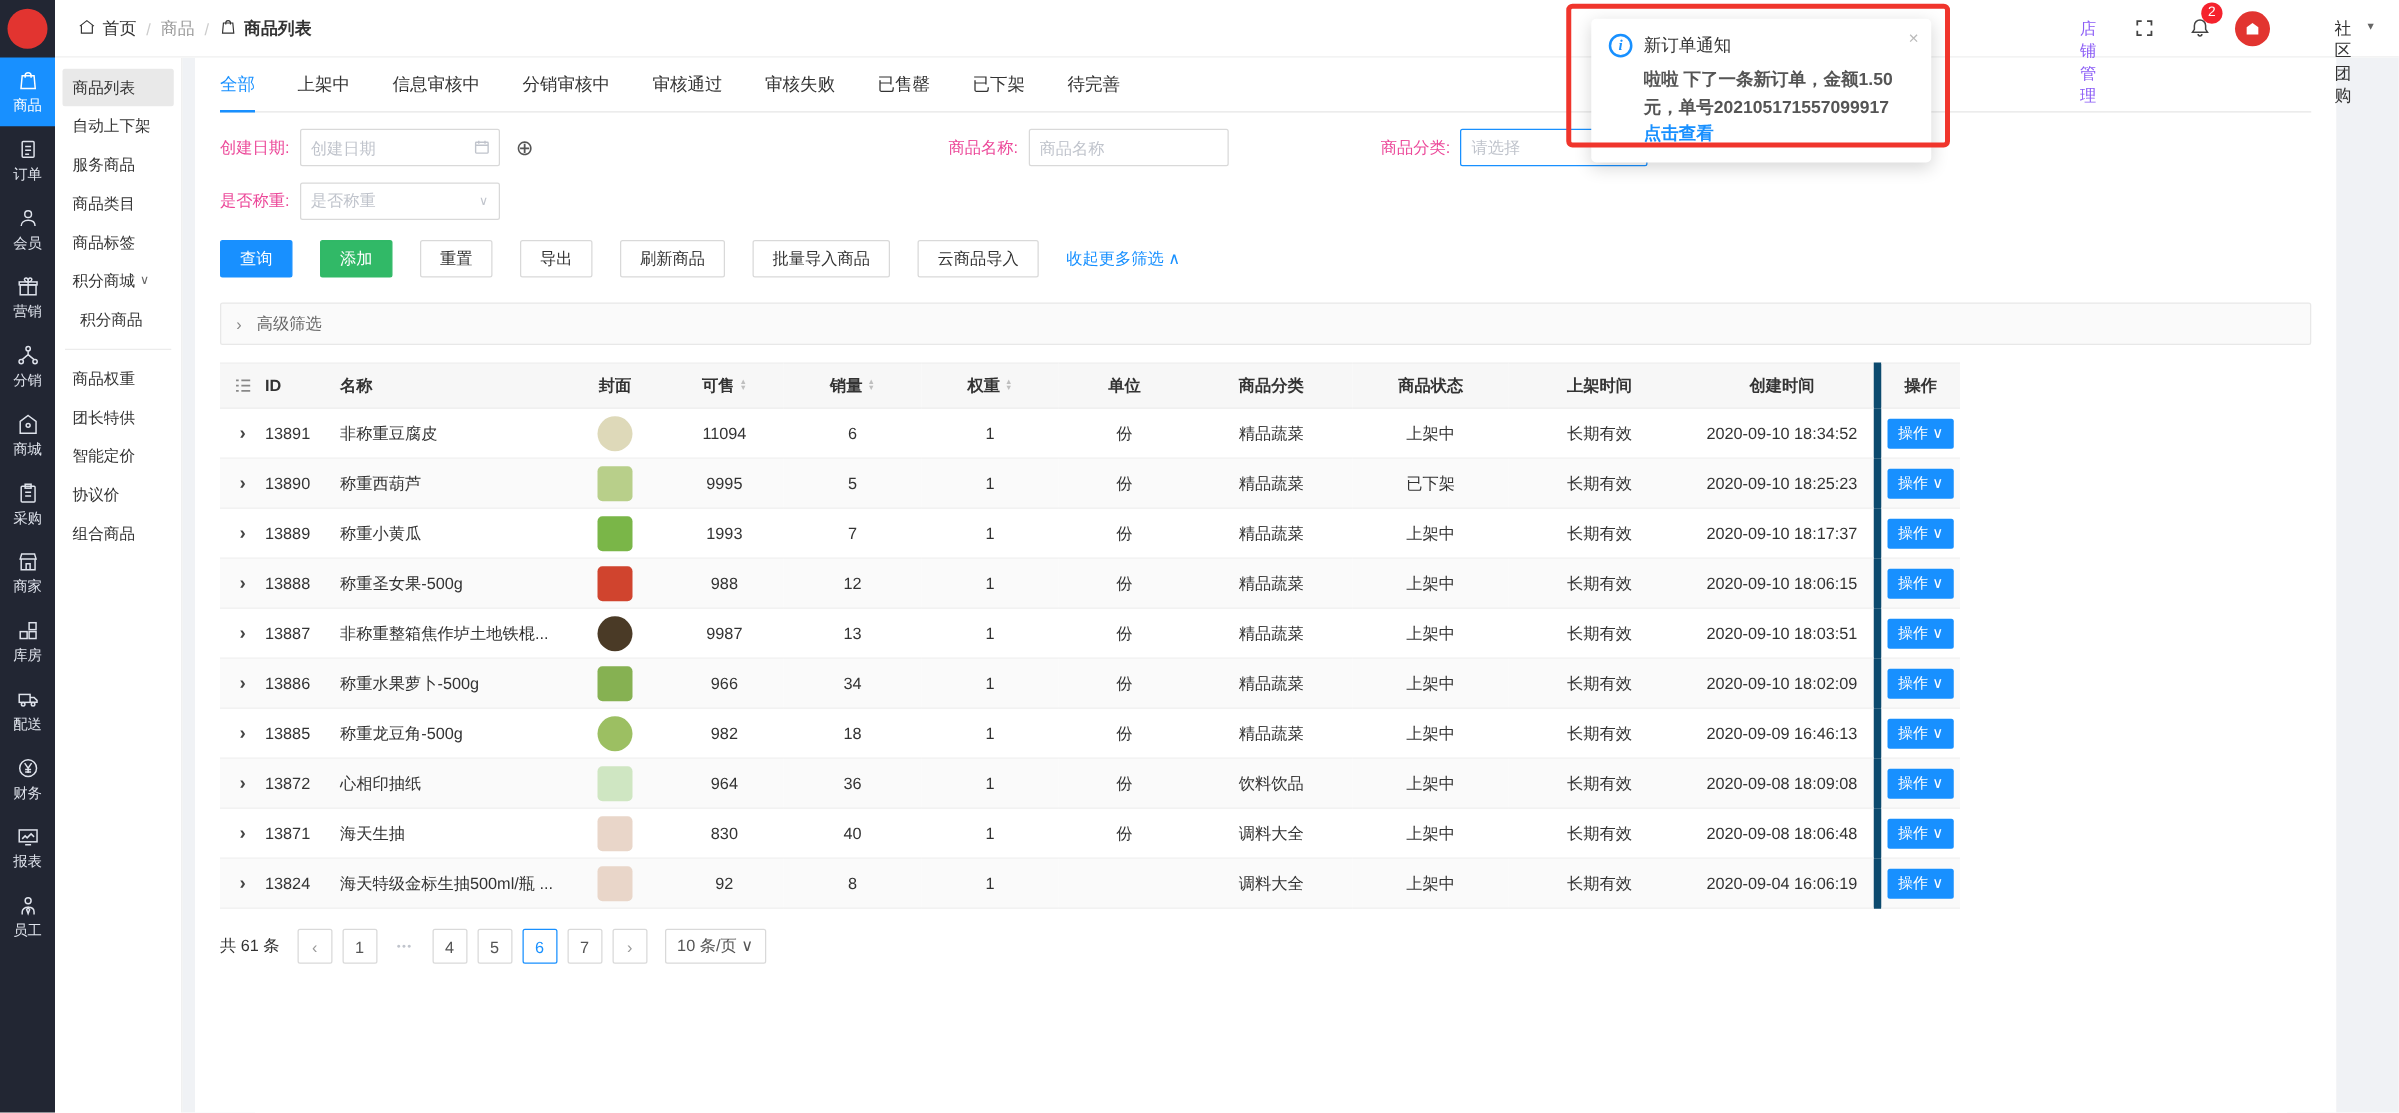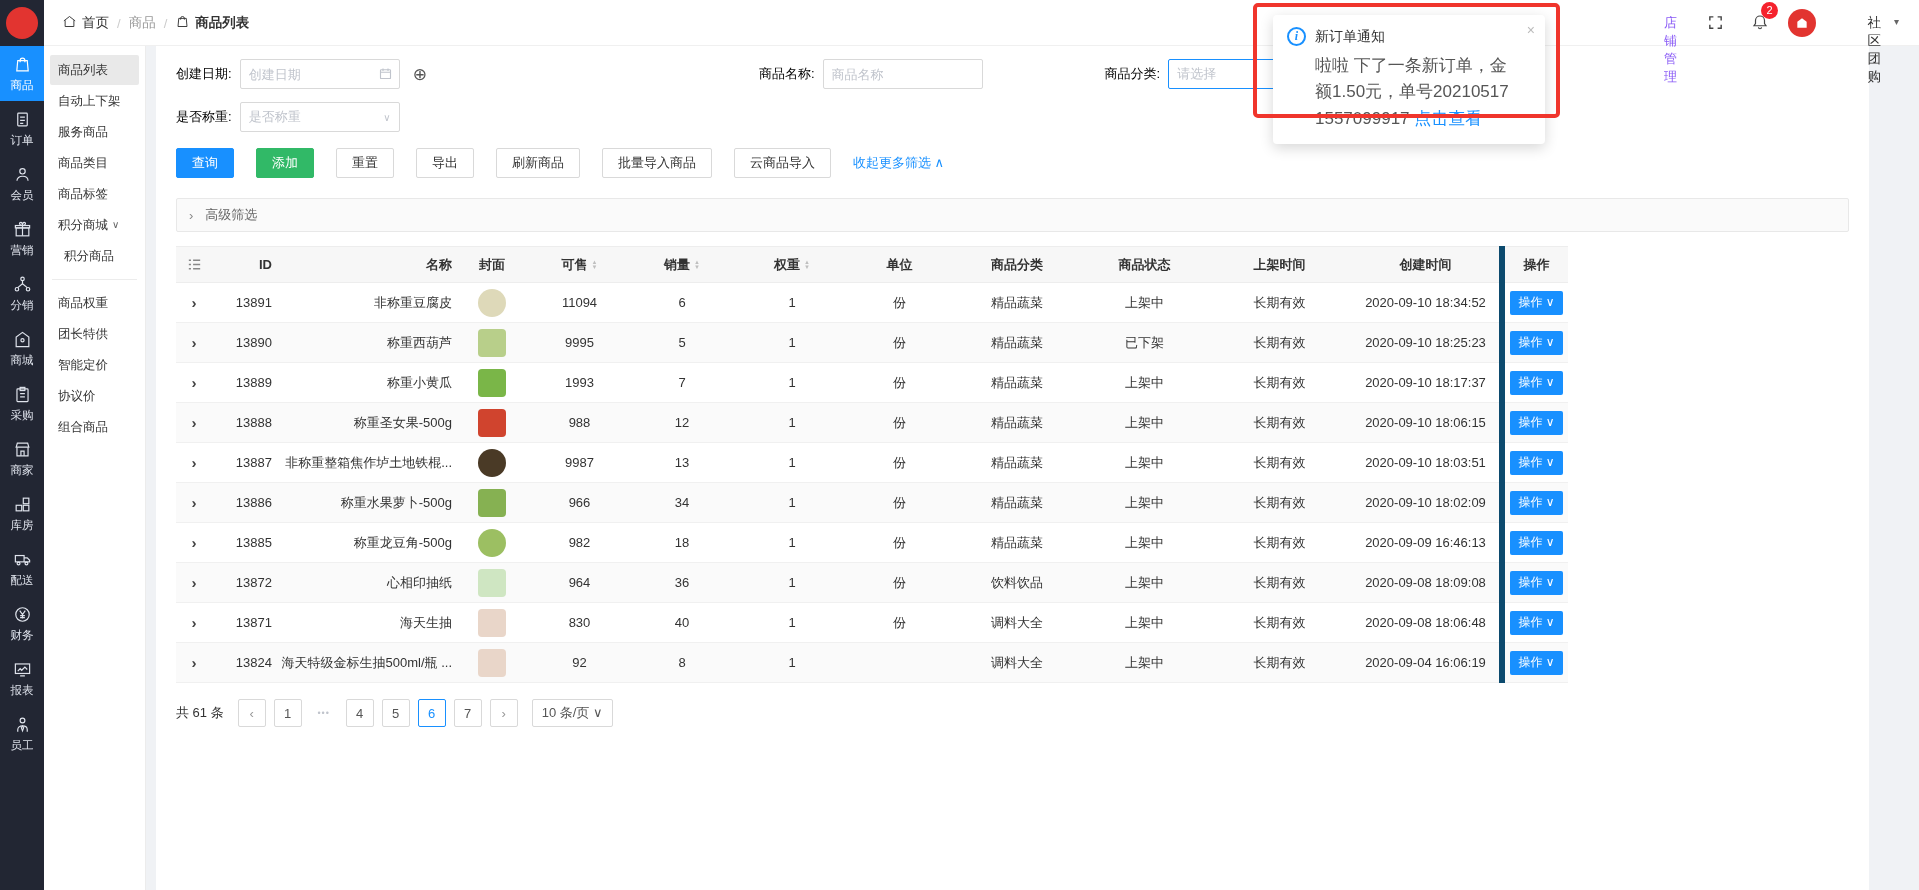--- a/index.html
+++ b/index.html
@@ -51,21 +51,21 @@
 
   
   .content { position:absolute; left:146px; top:46px; width:1773px; height:844px; background:#f0f2f5; }
   .card { position:absolute; left:10px; top:0; width:1713px; height:844px; background:#fff; padding:0 20px; }
 
   .tabs { display:flex; align-items:center; height:44px; border-bottom:1px solid #e6e6e6; }
   .tab { margin-right:34px; font-size:14px; color:#333; cursor:pointer; height:44px; line-height:42px; }
   .tab.active { color:#1890ff; border-bottom:2px solid #1890ff; }
 
   .filter-row { display:flex; align-items:center; margin-top:13px; }
-  .f-label { font-size:13px; color:#000000; margin-right:8px; white-space:nowrap; }
+  .f-label { font-size:13px; color:#ec4899; margin-right:8px; white-space:nowrap; }
   .f-input-wrap { position:relative; }
   .f-input { width:160px; height:30px; border:1px solid #d9d9d9; border-radius:2px; padding:0 26px 0 8px;
     font-size:13px; color:#333; font-family:inherit; outline:none; }
   .f-input::placeholder { color:#c0c4cc; }
   .f-input.no-icon { padding-right:8px; }
   .f-cal { position:absolute; right:7px; top:7px; color:#c0c4cc; }
   .f-cal svg { width:15px; height:15px; }
   .f-plus { margin-left:13px; font-size:17px; color:#555; cursor:pointer; line-height:1; }
   .f-select { width:160px; height:30px; border:1px solid #d9d9d9; border-radius:2px; padding:0 8px;
     display:flex; align-items:center; justify-content:space-between; cursor:pointer; background:#fff; }
@@ -84,21 +84,21 @@
 
   .adv-bar { margin-top:20px; height:34px; background:#fafafa; border:1px solid #e8e8e8; border-radius:2px;
     display:flex; align-items:center; padding:0 12px; color:#666; cursor:pointer; }
   .adv-bar .adv-chevron { color:#888; margin-right:12px; font-size:13px; }
 
   
   .tablebox { margin-top:14px; width:1392px; }
   table { border-collapse:collapse; table-layout:fixed; width:1392px; }
   th { height:36px; background:#f7f7f7; border-top:1px solid #ededed; border-bottom:1px solid #ededed;
     font-size:13px; color:#333; font-weight:bold; text-align:center; }
-  th.left, td.left { text-align:right;margin-top:24px; }
+  th.left, td.left { text-align:left;margin-top:24px; }
   td { height:40px; border-bottom:1px solid #f0f0f0; font-size:13px; color:#333; text-align:center; }
   tr.zebra td { background:#fafafa; }
   .expand-chevron { font-size:15px; color:#444; cursor:pointer; font-weight:bold; }
   .cover-chip { display:inline-block; width:28px; height:28px; vertical-align:middle; }
   .cover-chip.circle { border-radius:50%; }
   .cover-chip.square { border-radius:4px; }
   .sorter { display:inline-flex; flex-direction:column; vertical-align:middle; margin-left:4px; cursor:pointer; }
   .sorter span { font-size:6px; line-height:5px; color:#bfbfbf; }
   th.col-action, td.col-action { border-left:6px solid #0c4a6e; }
   .op-btn { height:24px; padding:0 8px; background:#1890ff; border:none; border-radius:2px; color:#fff;
@@ -119,21 +119,21 @@
 
   
   .toast { position:absolute; left:1273px; top:15px; width:272px; min-height:92px; background:#fff;
     border-radius:4px; box-shadow:0 4px 14px rgba(0,0,0,.16); padding:12px 14px 12px 14px; z-index:50; }
   .toast-head { display:flex; align-items:center; gap:9px; }
   .info-icon { width:19px; height:19px; border:2px solid #1890ff; border-radius:50%; color:#1890ff;
     font-size:12px; font-weight:bold; display:flex; align-items:center; justify-content:center; flex:0 0 auto;
     font-family:"Liberation Serif",serif; font-style:italic; }
   .toast-title { font-size:14px; color:#333; }
   .toast-close { position:absolute; right:10px; top:7px; color:#bbb; font-size:14px; cursor:pointer; }
-  .toast-body { margin:7px 16px 0 28px; font-size:17px; color:#555; line-height:1.55; word-break:break-all; }
+  .toast-body { margin:7px 16px 0 28px; font-size:14px; color:#555; line-height:1.55; word-break:break-all;font-weight:bold; }
   .toast-link { color:#1890ff; cursor:pointer; }
   .annotation { position:absolute; left:1253px; top:3px; width:307px; height:115px;
     border:4px solid #f0352c; border-radius:5px; z-index:60; pointer-events:none; }
 </style>
 </head>
 <body>
 
 <div class="rail">
   <div class="rail-logo">
     <div class="logo-circle"></div>
@@ -321,20 +321,31 @@
       <span>协议价</span>
     </div>
     <div class="submenu-item">
       <span>组合商品</span>
     </div>
   </div>
 
 <div class="content">
   <div class="card">
 
+    <div class="tabs" id="tabs">
+        <div class="tab active">全部</div>
+        <div class="tab">上架中</div>
+        <div class="tab">信息审核中</div>
+        <div class="tab">分销审核中</div>
+        <div class="tab">审核通过</div>
+        <div class="tab">审核失败</div>
+        <div class="tab">已售罄</div>
+        <div class="tab">已下架</div>
+        <div class="tab">待完善</div>
+      </div>
 
     <div class="filter-row">
       <span class="f-label">创建日期:</span>
       <span class="f-input-wrap">
         <input class="f-input" placeholder="创建日期" style="">
         <span class="f-cal"><svg viewBox="0 0 24 24" fill="none" stroke="currentColor" stroke-width="1.8">
               <rect x="4" y="6" width="16" height="14" rx="1"></rect>
               <path d="M4 10h16M8 4v4M16 4v4"></path>
             </svg></span>
       </span>

